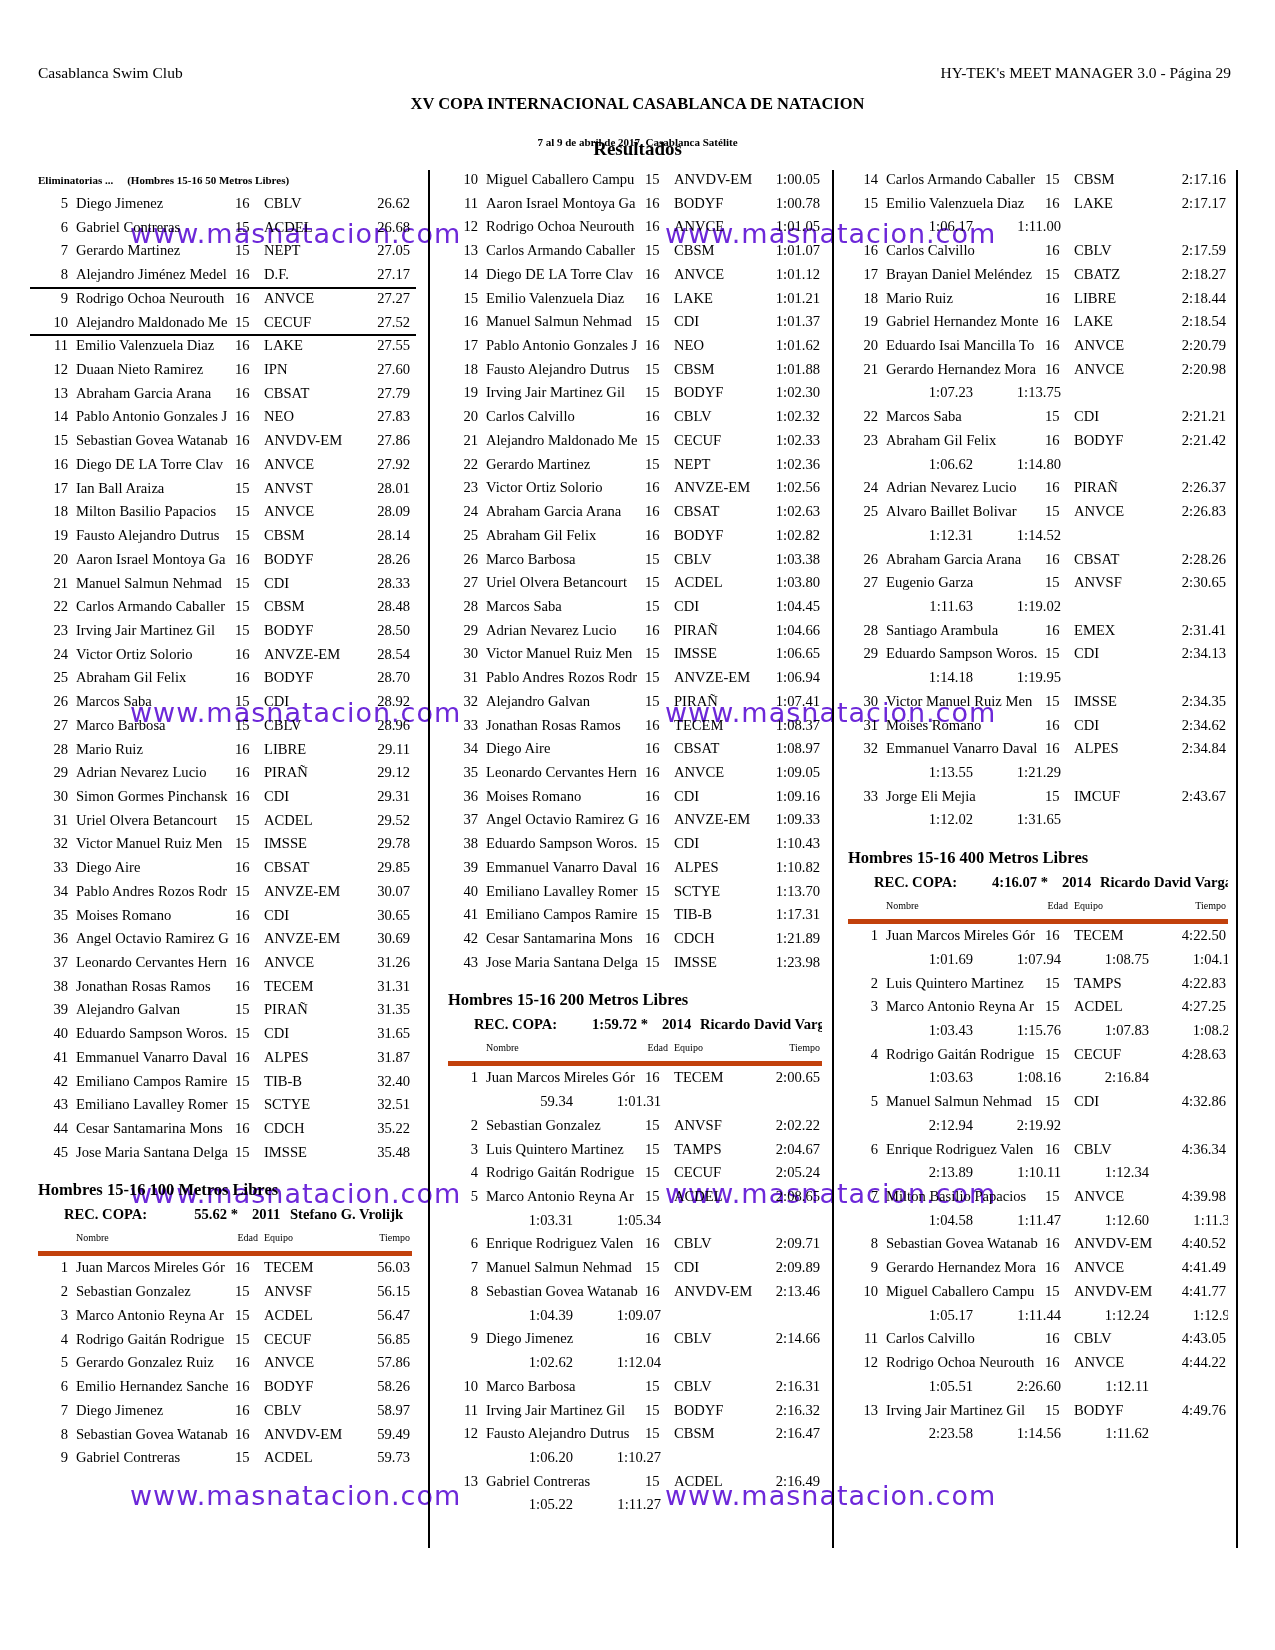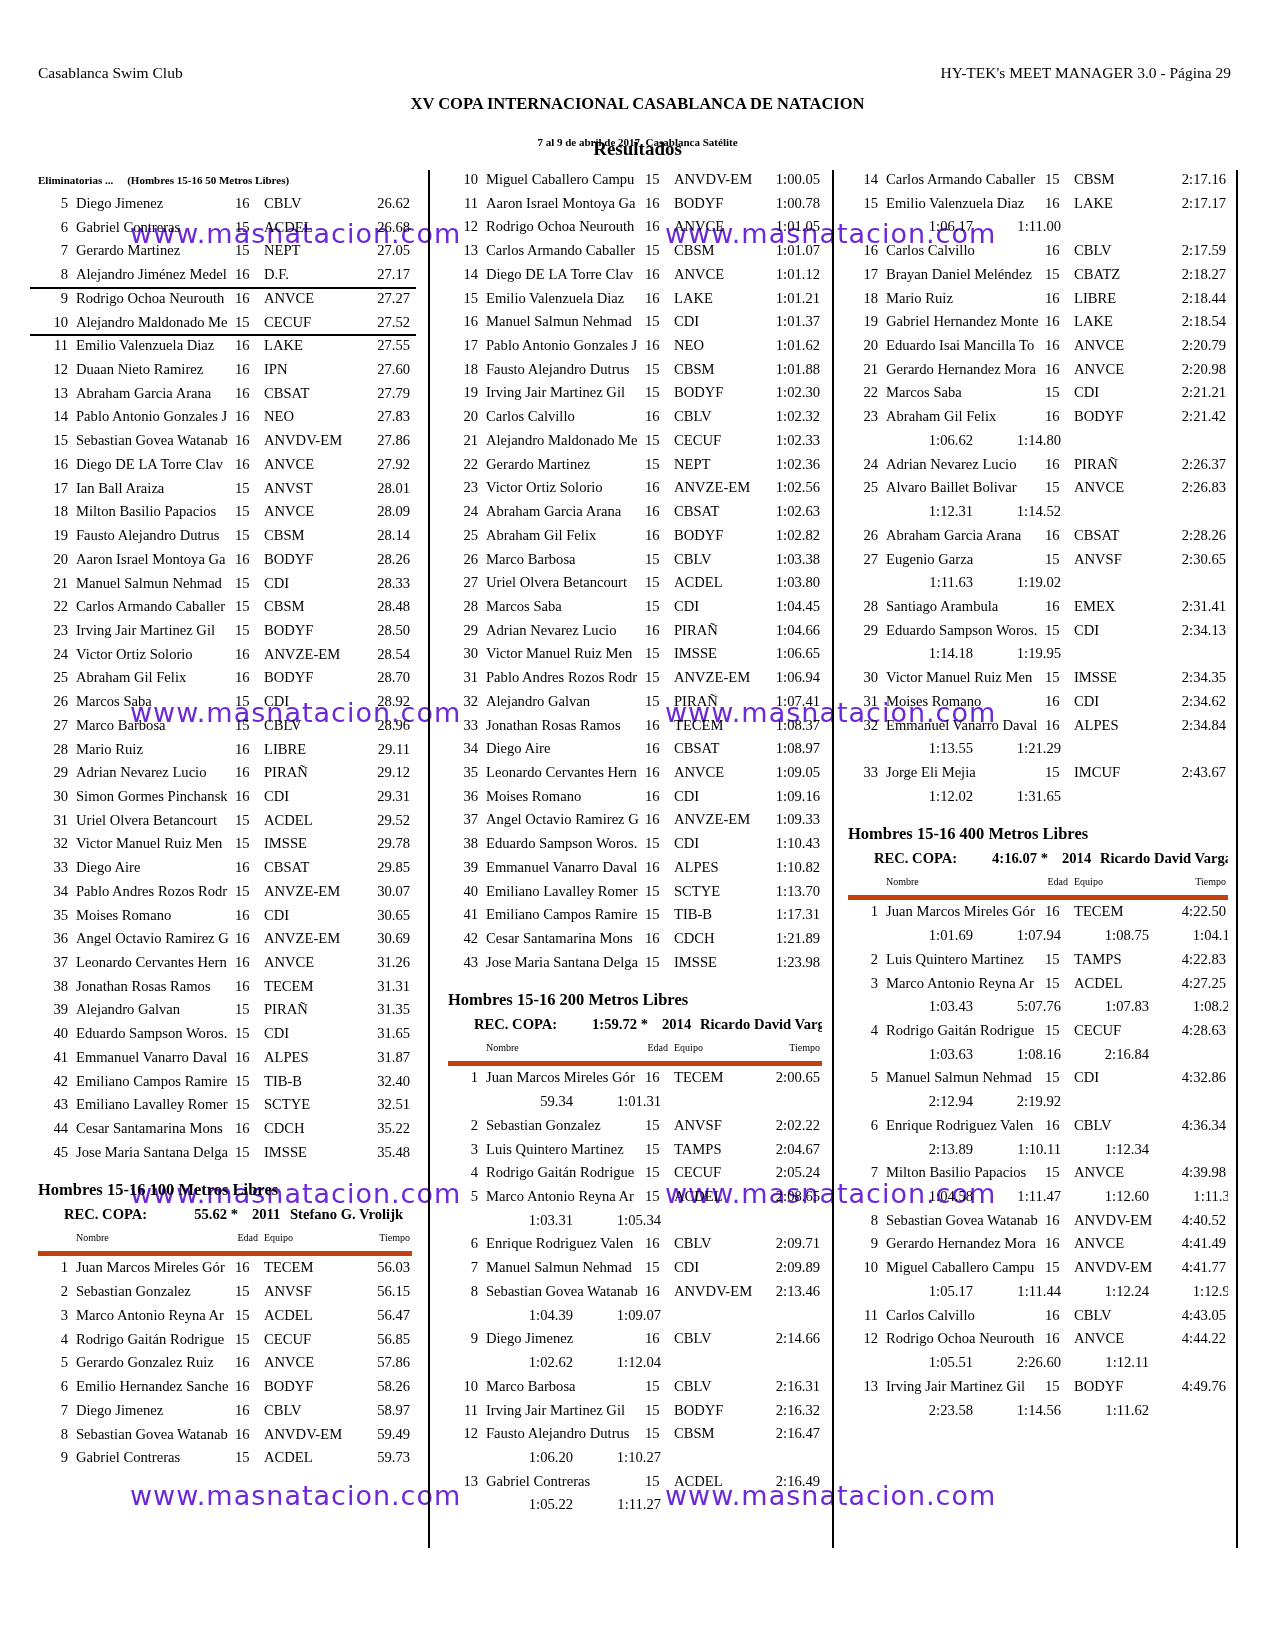--- a/index.html
+++ b/index.html
@@ -844,20 +844,21 @@
           <span class="ct">ANVCE</span>
           <span class="cti">2:20.79</span>
         </div>
         <div class="row">
           <span class="cp">21</span>
           <span class="cn">Gerardo Hernandez Mora</span>
           <span class="ca">16</span>
           <span class="ct">ANVCE</span>
           <span class="cti">2:20.98</span>
         </div>
+        <div class="splits"><span class="split">1:07.23</span><span class="split">1:13.75</span></div>
         <div class="row">
           <span class="cp">22</span>
           <span class="cn">Marcos Saba</span>
           <span class="ca">15</span>
           <span class="ct">CDI</span>
           <span class="cti">2:21.21</span>
         </div>
         <div class="row">
           <span class="cp">23</span>
           <span class="cn">Abraham Gil Felix</span>
@@ -970,21 +971,21 @@
           <span class="ct">TAMPS</span>
           <span class="cti">4:22.83</span>
         </div>
         <div class="row">
           <span class="cp">3</span>
           <span class="cn">Marco Antonio Reyna Ar</span>
           <span class="ca">15</span>
           <span class="ct">ACDEL</span>
           <span class="cti">4:27.25</span>
         </div>
-        <div class="splits"><span class="split">1:03.43</span><span class="split">5:07.76</span><span class="split">1:07.83</span><span class="split">1:08.23</span></div>
+        <div class="splits"><span class="split">1:03.43</span><span class="split">1:15.76</span><span class="split">1:07.83</span><span class="split">1:08.23</span></div>
         <div class="row">
           <span class="cp">4</span>
           <span class="cn">Rodrigo Gaitán Rodrigue</span>
           <span class="ca">15</span>
           <span class="ct">CECUF</span>
           <span class="cti">4:28.63</span>
         </div>
         <div class="splits"><span class="split">1:03.63</span><span class="split">1:08.16</span><span class="split">2:16.84</span></div>
         <div class="row">
           <span class="cp">5</span>

